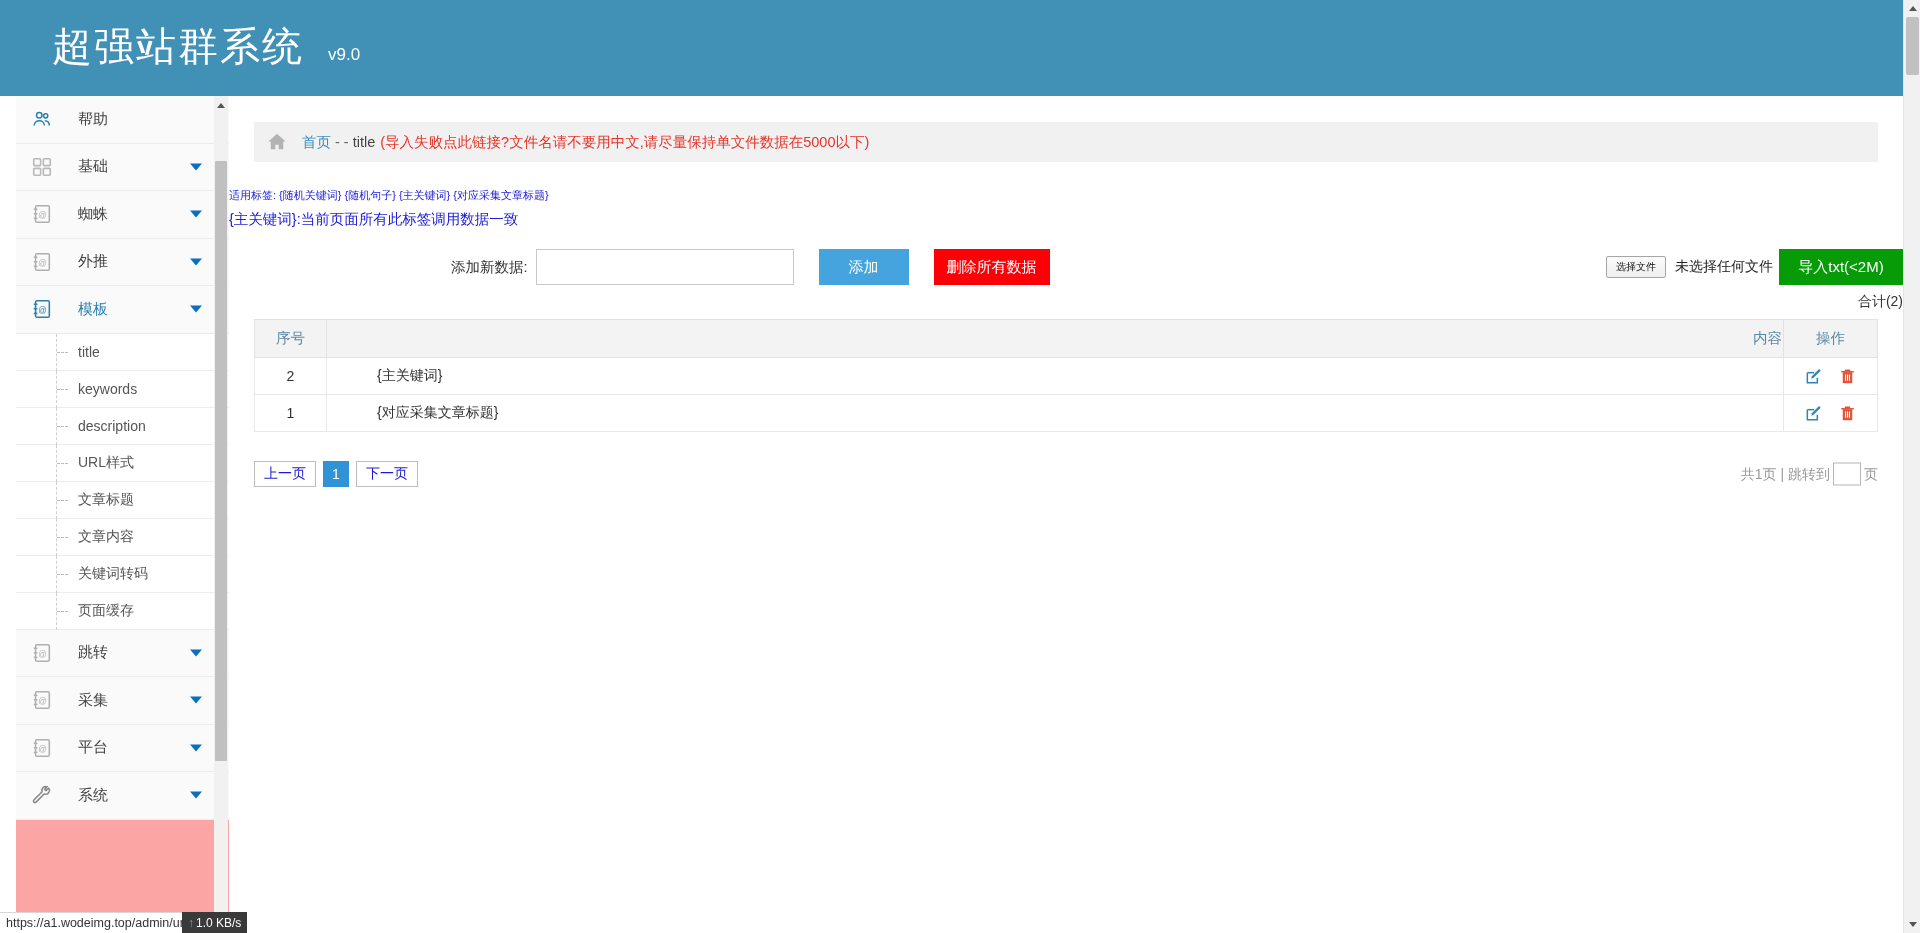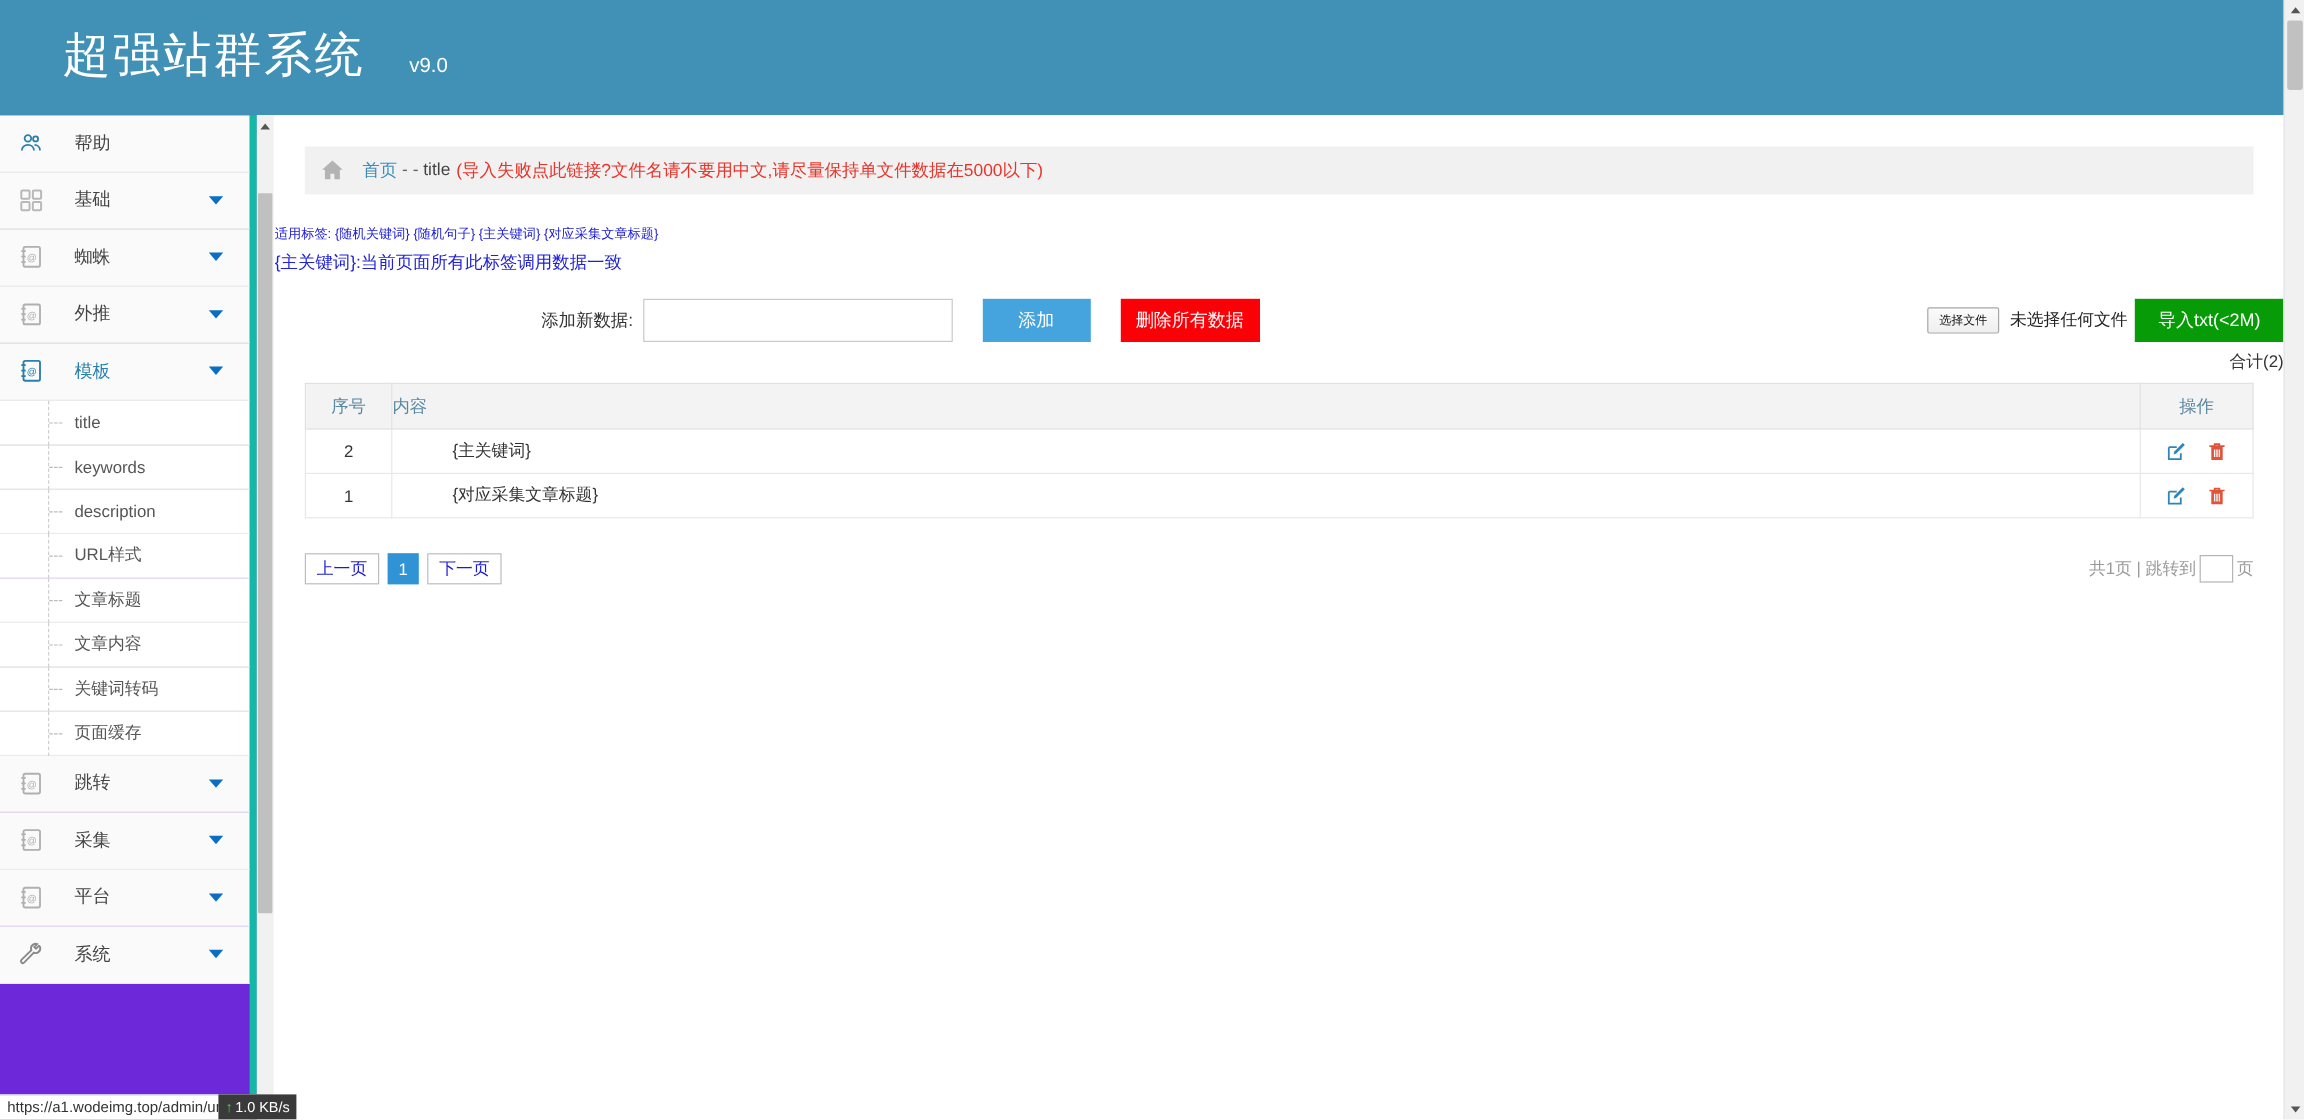--- a/index.html
+++ b/index.html
@@ -10,21 +10,21 @@
     font-family: "Liberation Sans", "DejaVu Sans", sans-serif;
     background: #fff;
   }
   #app { position: relative; width: 1920px; height: 933px; overflow: hidden; }
 
   
   .header {
     position: absolute; top: 0; left: 0;
     width: 1920px; height: 96px;
     background: #4190b5;
-    display: flex; align-items: center; gap: 13px;
+    display: flex; align-items: center;
   }
   .brand-title {
     color: #ffffff;
     font-size: 40px;
     letter-spacing: 2px;
     margin-left: 52px;
     font-weight: normal;
     line-height: 1;
     padding-bottom: 4px;
   }
@@ -62,24 +62,24 @@
     border-top: 5px solid #555;
   }
   .page-scroll-thumb {
     position: absolute; top: 17px; left: 2px;
     width: 13px; height: 58px;
     background: #c1c1c1; border-radius: 2px;
   }
 
   
   .sidebar {
-    position: absolute; top: 96px; left: 0;
+    position: absolute; top: 96px; left: 16px;
     width: 214px; height: 837px;
-    background: #6d28d9;
-    border-right: 6px solid #14b8a6;
+    background: #fca5a5;
+    border-right: 1px solid #14b8a6;
     overflow: hidden;
   }
   .sidebar-inner { width: 214px; }
   .nav-item {
     position: relative;
     height: 47.5px;
     display: flex; align-items: center;
     background: #fafafa;
     border-bottom: 1px solid #ececec;
     cursor: pointer;
@@ -567,21 +567,21 @@
       </div>
       <div class="btn-import">导入txt(&lt;2M)</div>
     </div>
 
     <div class="total-line">合计(2)</div>
 
     <table class="data-table">
       <thead>
         <tr>
           <th class="col-idx">序号</th>
-          <th class="col-content" style="text-align:left;padding-left:0">内容</th>
+          <th class="col-content" style="text-align:right;padding-left:0">内容</th>
           <th class="col-action">操作</th>
         </tr>
       </thead>
       <tbody>
         <tr>
           <td class="col-idx">2</td>
           <td class="col-content">{主关键词}</td>
           <td class="col-action">
             <div class="action-cell">
               <span class="icon-btn">

